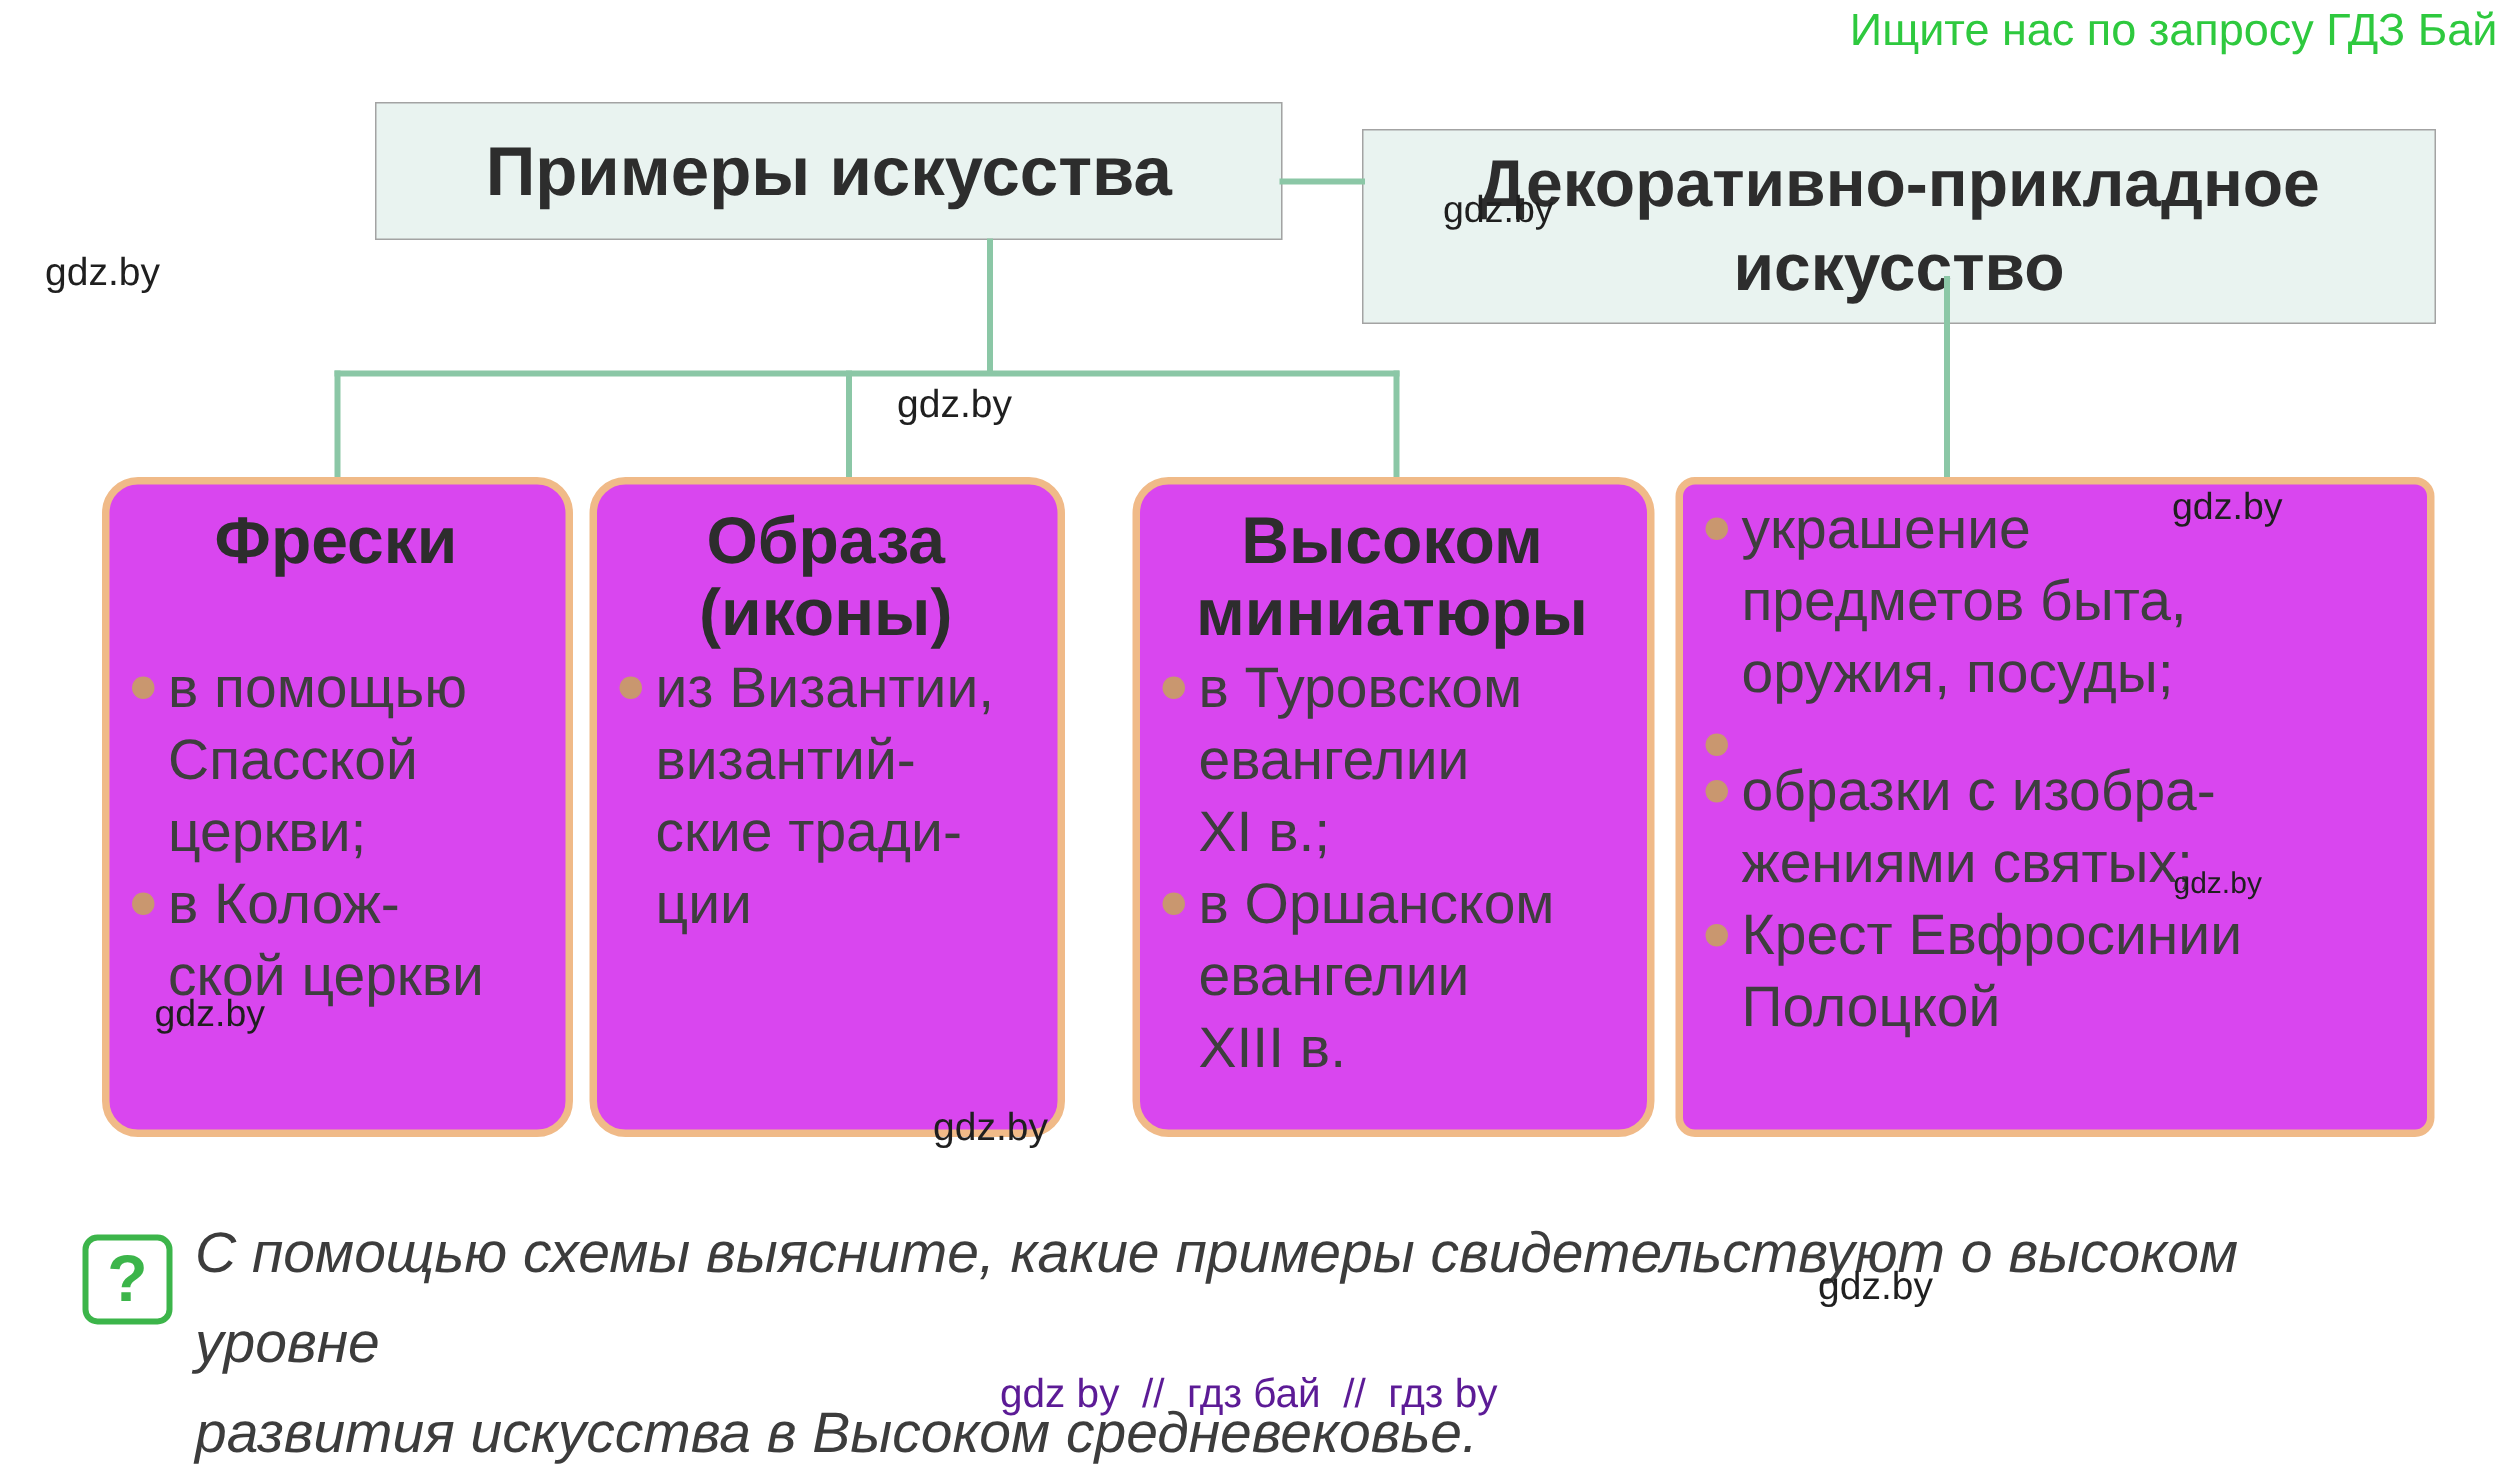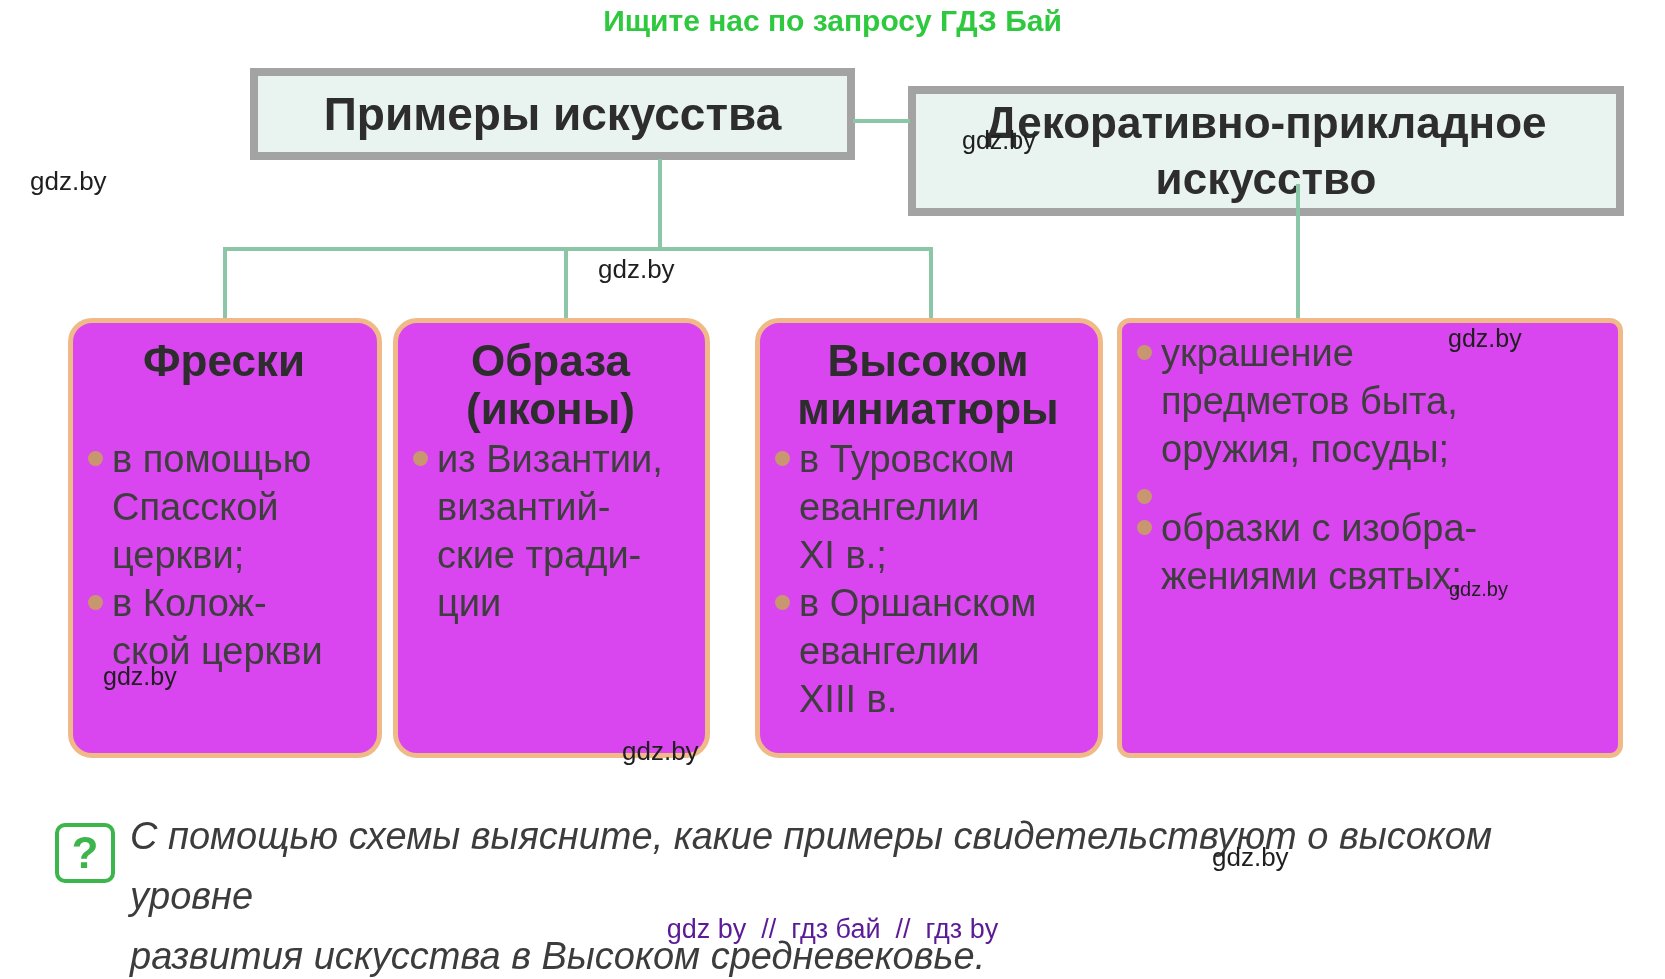--- a/index.html
+++ b/index.html
@@ -2,29 +2,29 @@
 <html><head>
 <meta charset="utf-8">
 <style>
   html,body{margin:0;padding:0;background:#ffffff;}
   .canvas{
     position:relative;width:1665px;height:979px;background:#ffffff;overflow:hidden;
     font-family:"Liberation Sans","DejaVu Sans",sans-serif;color:#3b3b3b;
   }
   
   .banner{
-    position:absolute;left:0;top:4px;width:100%;text-align:center;
-    font-size:30px;color:#2ec93e;font-weight:bold;
+    position:absolute;left:0;top:4px;width:100%;text-align:right;
+    font-size:30px;color:#2ec93e;
   }
   
   .wm{position:absolute;font-size:26px;color:#1f1f1f;white-space:nowrap;}
   .wm-sm{position:absolute;font-size:20px;color:#1f1f1f;white-space:nowrap;}
   
   .hbox{
-    position:absolute;background:#e9f3f0;border:8px solid #a3a3a3;box-sizing:border-box;
+    position:absolute;background:#e9f3f0;border:1px solid #a3a3a3;box-sizing:border-box;
     display:flex;align-items:center;justify-content:center;text-align:center;
     font-weight:bold;color:#2d2d2d;
   }
   .hbox.left{left:250px;top:68px;width:605px;height:92px;font-size:46px;}
   .hbox.right{left:908px;top:55px;width:716px;height:130px;font-size:44px;line-height:56px;white-space:pre-line;margin-top:31px;}
   
   .gline{position:absolute;background:#8bc7a6;}
   
   .cbox{
     position:absolute;top:318px;height:440px;box-sizing:border-box;
@@ -135,20 +135,25 @@
 оружия, посуды;</div>
     </div>
     <div class="bullet-row">
       <span class="dot"></span>
     </div>
     <div class="bullet-row">
       <span class="dot"></span>
       <div class="bullet-text">образки с изобра-
 жениями святых;</div>
     </div>
+    <div class="bullet-row">
+      <span class="dot"></span>
+      <div class="bullet-text">Крест Евфросинии
+Полоцкой</div>
+    </div>
   </div>
 
   <div class="qicon">
     <span>?</span>
   </div>
   <div class="qtext">
     <div>С помощью схемы выясните, какие примеры свидетельствуют о высоком уровне</div>
     <div>развития искусства в Высоком средневековье.</div>
   </div>
 

